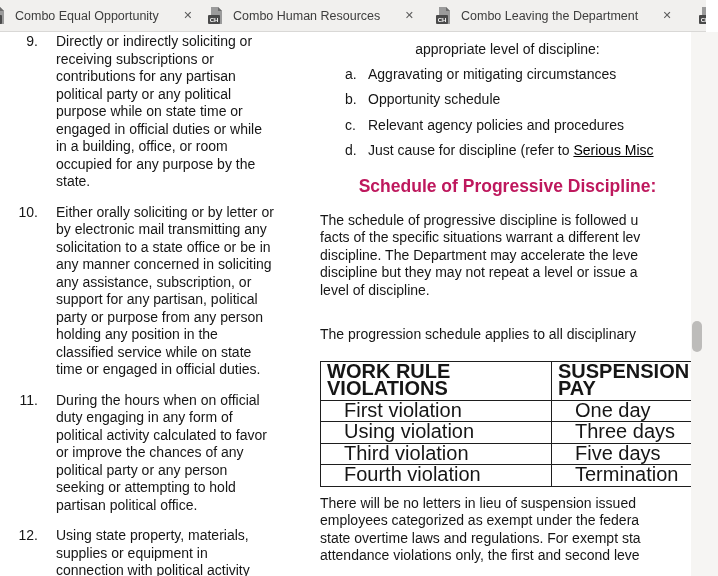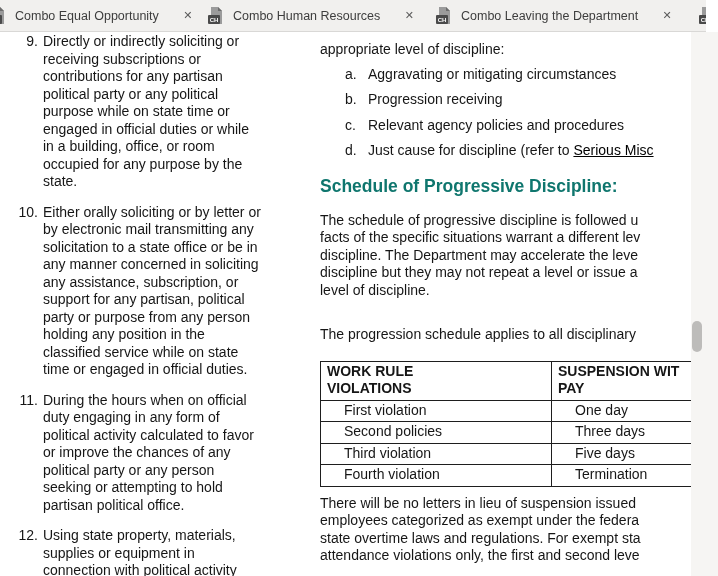--- a/index.html
+++ b/index.html
@@ -11,35 +11,35 @@
   .tab{position:absolute;top:0;height:31px;display:flex;align-items:center;cursor:default;}
   .tab .ficon{flex:none;width:16px;height:18px;margin-top:1px;}
   .tab .tlabel{margin-left:9px;font-size:12.5px;color:#3d3d3d;white-space:nowrap;}
   .tab .tclose{margin-left:22px;font-size:11px;color:#5c5c5c;width:14px;text-align:center;}
   
   .doc{position:absolute;top:32px;left:0;width:691px;height:544px;background:#fff;overflow:hidden;
        font-size:14px;line-height:17.5px;}
   .leftcol{position:absolute;left:8px;top:1px;width:305px;}
   .nitem{display:flex;margin-bottom:13px;}
   .nnum{flex:none;width:30px;text-align:right;}
-  .ntext{margin-left:5px;white-space:pre;}
+  .ntext{margin-left:18px;white-space:pre;}
   .rightcol{position:absolute;left:320px;top:0;width:375px;}
-  .intro{margin-top:9px;white-space:pre;}
+  .intro{margin-top:9px;white-space:pre;text-align:center;}
   .lettered{margin-top:7px;}
   .litem{display:flex;margin-bottom:8px;white-space:pre;}
   .lletter{flex:none;width:23px;margin-left:25px;}
   .dlink{color:#000000;text-decoration:underline;cursor:pointer;}
-  .rheading{margin-top:16px;font-weight:bold;font-size:17.5px;line-height:20px;color:#0f766e;white-space:nowrap;}
+  .rheading{margin-top:16px;font-weight:bold;font-size:17.5px;line-height:20px;color:#be185d;white-space:nowrap;text-align:center;}
   .para{white-space:pre;}
   .p1{margin-top:16px;}
   .p2{margin-top:27px;}
   .p3{margin-top:8px;}
   table.disc{margin-top:17px;border-collapse:collapse;width:500px;table-layout:fixed;}
   table.disc th,table.disc td{border:1.5px solid #1e1e1e;text-align:left;vertical-align:top;
-      font-size:14px;line-height:17.5px;padding:1px 6px 2px 6px;}
+      font-size:20px;line-height:17.5px;padding:1px 6px 2px 6px;}
   table.disc th{font-weight:bold;white-space:pre-line;}
   table.disc td{height:17.5px;white-space:nowrap;padding-left:23px;}
   .c1{width:218px;}
   
   .scrolltrack{position:absolute;top:32px;left:691px;width:27px;height:544px;background:#f6f5f3;}
   .scrollthumb{position:absolute;left:1px;top:289px;width:10px;height:31px;background:#bdbcba;border-radius:5px;}
 </style>
 </head>
 <body>
 
@@ -148,21 +148,21 @@
     <div class="rightcol">
       <div class="intro">appropriate level of discipline:</div>
 
       <div class="lettered">
         <div class="litem">
           <span class="lletter">a.</span>
           <span>Aggravating or mitigating circumstances</span>
         </div>
         <div class="litem">
           <span class="lletter">b.</span>
-          <span>Progression receiving</span>
+          <span>Opportunity schedule</span>
         </div>
         <div class="litem">
           <span class="lletter">c.</span>
           <span>Relevant agency policies and procedures</span>
         </div>
         <div class="litem">
           <span class="lletter">d.</span>
           <span><span>Just cause for discipline (refer to </span><span class="dlink">Serious Misc</span></span>
         </div>
       </div>
@@ -182,21 +182,21 @@
           <th class="c1">WORK RULE
 VIOLATIONS</th>
           <th>SUSPENSION WIT
 PAY</th>
         </tr>
         <tr>
           <td>First violation</td>
           <td>One day</td>
         </tr>
         <tr>
-          <td>Second policies</td>
+          <td>Using violation</td>
           <td>Three days</td>
         </tr>
         <tr>
           <td>Third violation</td>
           <td>Five days</td>
         </tr>
         <tr>
           <td>Fourth violation</td>
           <td>Termination</td>
         </tr>

